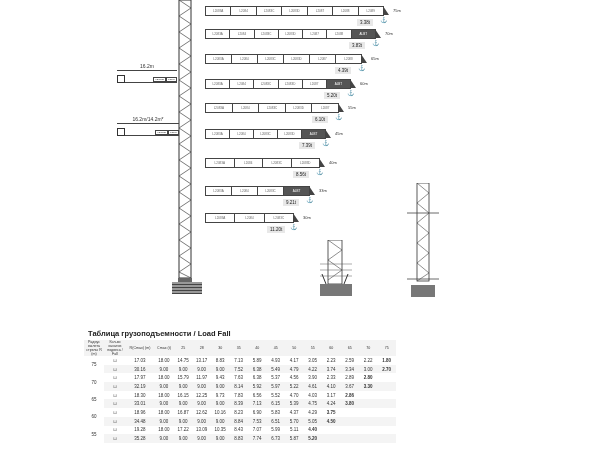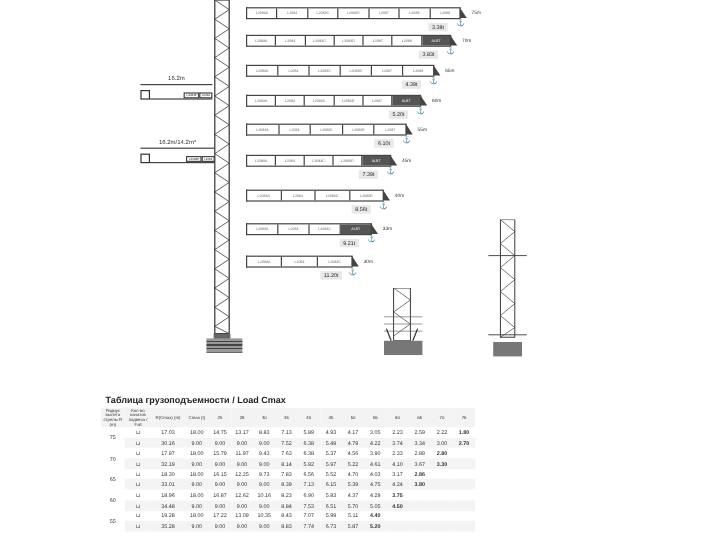--- a/index.html
+++ b/index.html
@@ -193,21 +193,21 @@
 
   <svg style="position:absolute;left:405px;top:183px;" width="36" height="115" viewBox="0 0 36 115">
     <rect x="12" y="0" width="12" height="98" fill="none" stroke="#333" stroke-width="0.8"></rect>
     <polyline points="12,0 24,10 12,20 24,30 12,40 24,50 12,60 24,70 12,80 24,90 12,98" fill="none" stroke="#444" stroke-width="0.6"></polyline>
     <line x1="2" y1="30" x2="34" y2="30" stroke="#444" stroke-width="0.8"></line>
     <line x1="2" y1="96" x2="34" y2="96" stroke="#444" stroke-width="0.8"></line>
     <rect x="6" y="102" width="24" height="12" fill="#777"></rect>
   </svg>
 </div>
 
-<div class="title">Таблица грузоподъемности / Load Cmax</div>
+<div class="title">Таблица грузоподъемности / Load Fall</div>
 
 <table class="load">
   <thead>
     <tr id="hdr">
         <th class="col-h">Радиус вылета стрелы R (m)</th>
         <th class="col-s">Кол-во канатов подвеса / Fall</th>
         <th class="col-r">R(Cmax) (m)</th>
         <th class="col-c">Cmax (t)</th>
         <th class="col-v">25</th>
         <th class="col-v">28</th>

